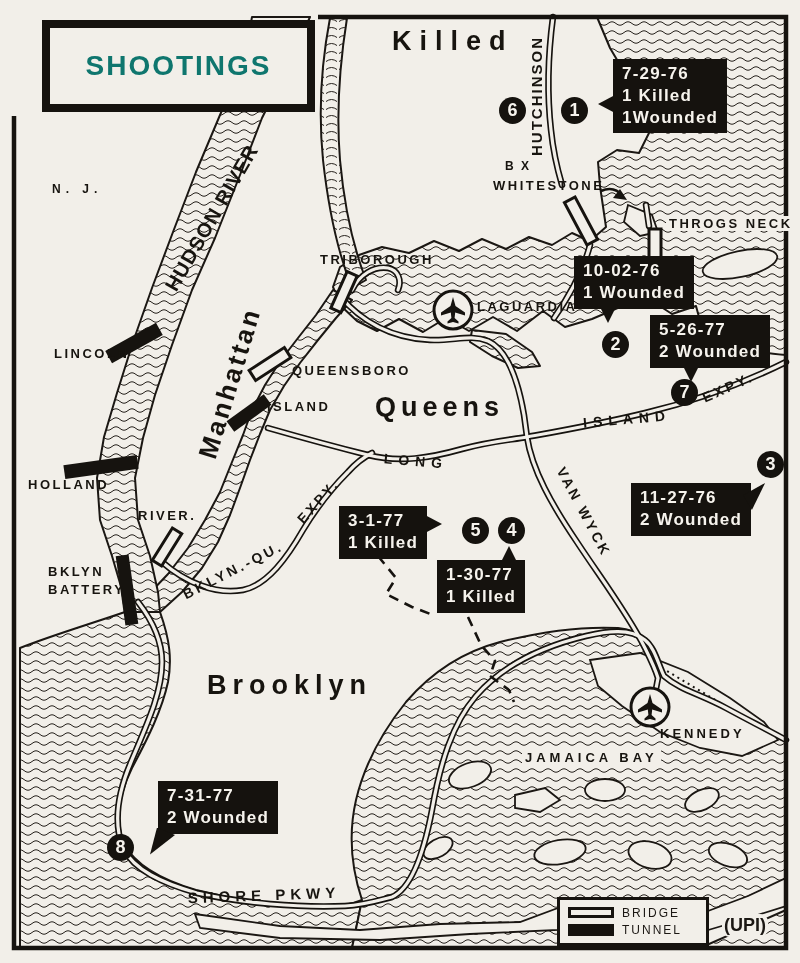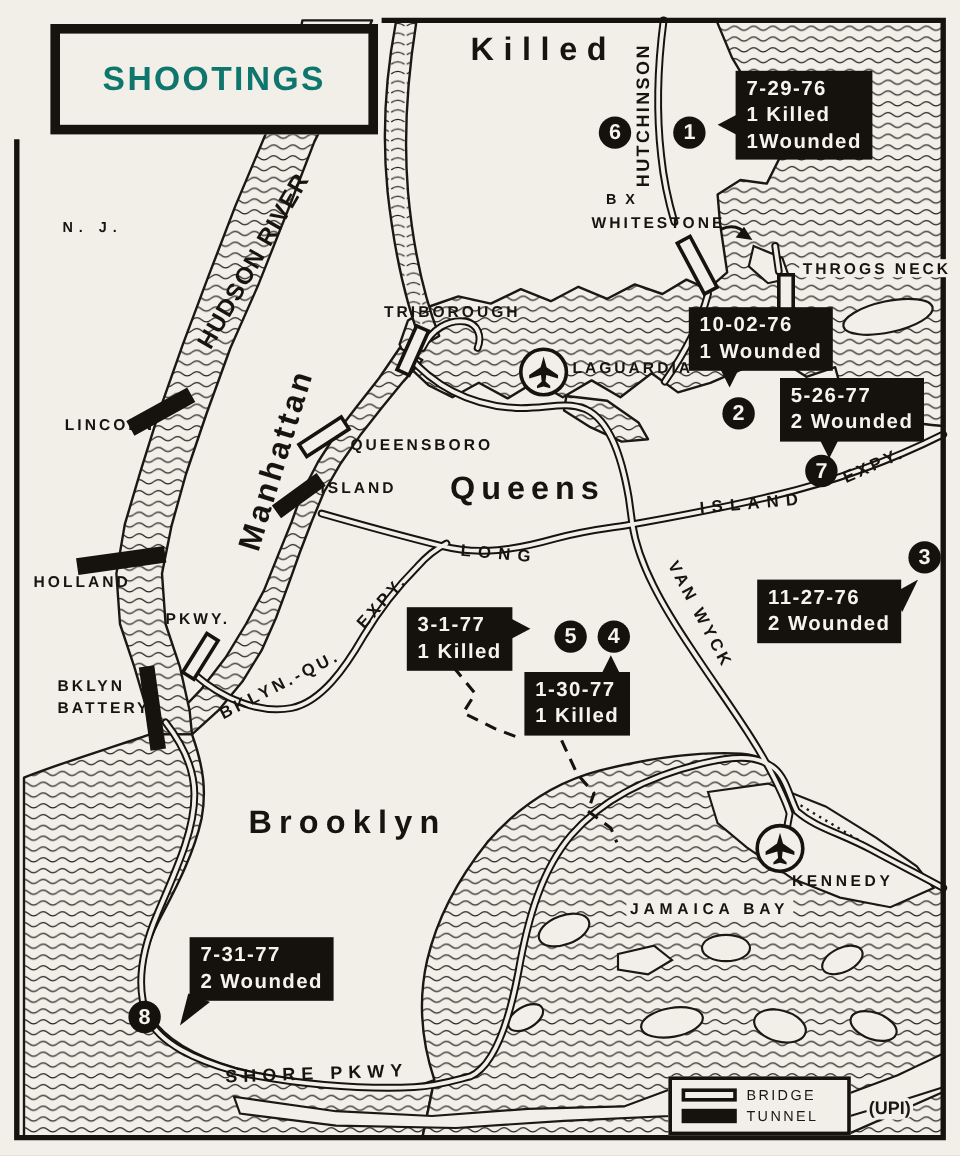--- a/index.html
+++ b/index.html
@@ -33,21 +33,21 @@
       color:#f6f3ed;font-weight:bold;font-size:18px;line-height:27px;text-align:center;}
   
   .legend{position:absolute;left:557px;top:897px;width:152px;height:49px;z-index:5;
           background:#f2efe9;border:3px solid #16130f;box-sizing:border-box;
           display:flex;flex-direction:column;justify-content:space-evenly;padding:2px 8px;}
   .legrow{display:flex;align-items:center;gap:8px;}
   .sym{width:46px;height:11px;box-sizing:border-box;}
   .sym.bridge{background:#f2efe9;border:3.5px solid #16130f;}
   .sym.tunnel{background:#16130f;height:12px;}
   .legrow span{font-weight:normal;font-size:12px;letter-spacing:2px;}
-  .credit{position:absolute;left:722px;top:914px;z-index:5;font-weight:bold;font-size:15px;
+  .credit{position:absolute;left:722px;top:914px;z-index:5;font-weight:bold;font-size:18px;
           letter-spacing:0;background:#f2efe9;padding:1px 2px;border-radius:8px;text-align:right;}
 </style>
 </head>
 <body>
 
 <div id="page">
 
   <svg id="mapart" width="800" height="963" viewBox="0 0 800 963">
     <defs>
       <pattern id="waves" width="16" height="9" patternUnits="userSpaceOnUse">
@@ -217,21 +217,21 @@
   <div class="lbl road ctr" style="left:416px;top:461px;letter-spacing:6px;transform:translate(-50%,-50%) rotate(5deg);">LONG</div>
   <div class="lbl road ctr" style="left:627px;top:419px;letter-spacing:6px;transform:translate(-50%,-50%) rotate(-5deg);">ISLAND</div>
   <div class="lbl road ctr" style="left:728px;top:387px;transform:translate(-50%,-50%) rotate(-24deg);">EXPY.</div>
   <div class="lbl road ctr" style="left:584px;top:512px;transform:translate(-50%,-50%) rotate(62deg);">VAN WYCK</div>
   <div class="lbl road ctr" style="left:233px;top:570px;transform:translate(-50%,-50%) rotate(-27deg);">BKLYN.-QU.</div>
   <div class="lbl road ctr" style="left:318px;top:501px;transform:translate(-50%,-50%) rotate(-48deg);">EXPY.</div>
   <div class="lbl ctr" style="left:264px;top:895px;font-size:15px;letter-spacing:5px;transform:translate(-50%,-50%) rotate(-2deg);">SHORE PKWY</div>
 
   <div class="lbl small" style="left:54px;top:346px;">LINCOLN</div>
   <div class="lbl small" style="left:28px;top:477px;">HOLLAND</div>
-  <div class="lbl small" style="left:138px;top:508px;">PKWY.</div>
+  <div class="lbl small" style="left:138px;top:508px;">RIVER.</div>
   <div class="lbl small" style="left:48px;top:564px;">BKLYN</div>
   <div class="lbl small" style="left:48px;top:582px;">BATTERY</div>
   <div class="lbl small" style="left:320px;top:252px;">TRIBOROUGH</div>
   <div class="lbl small" style="left:292px;top:363px;">QUEENSBORO</div>
   <div class="lbl small" style="left:267px;top:399px;">ISLAND</div>
   <div class="lbl" style="left:505px;top:159px;font-size:12px;letter-spacing:2px;">B X</div>
   <div class="lbl small" style="left:493px;top:178px;">WHITESTONE</div>
   <div class="lbl small knock" style="left:666px;top:216px;">THROGS NECK</div>
 
   <div class="evt" style="left:613px;top:59px;">

